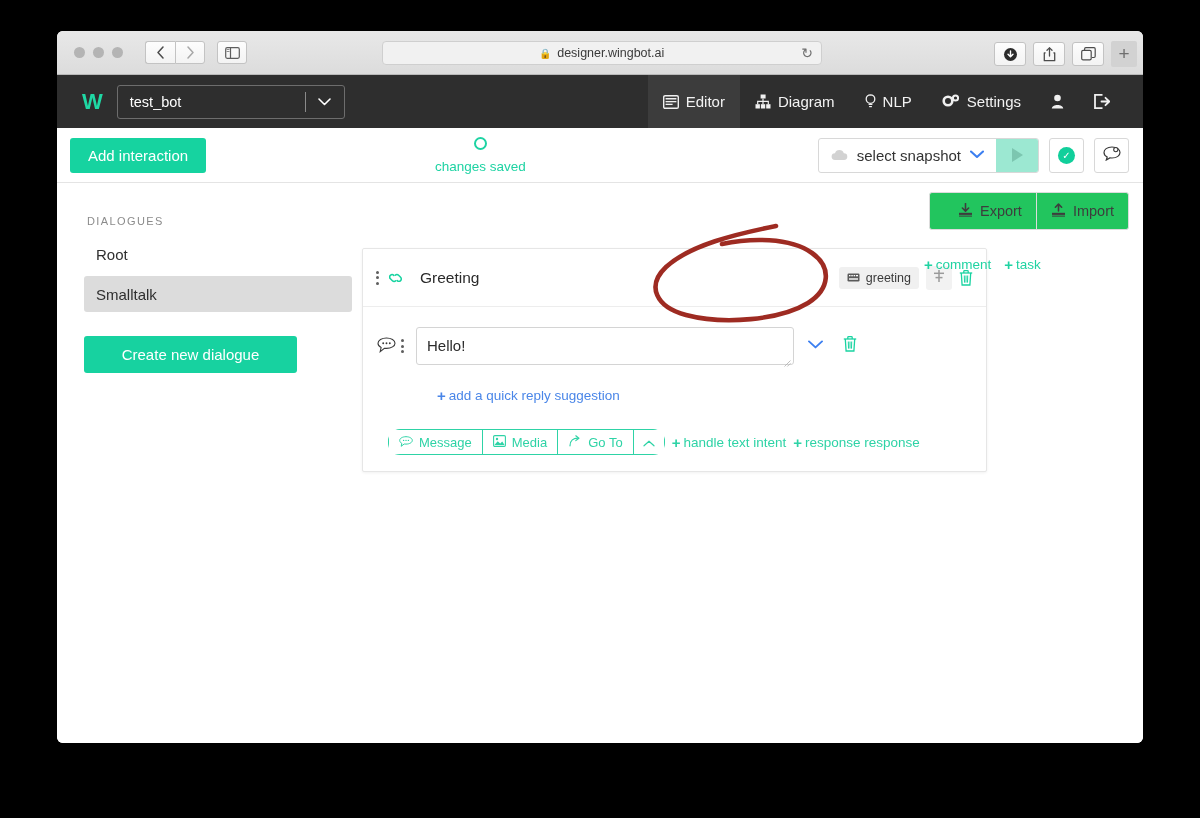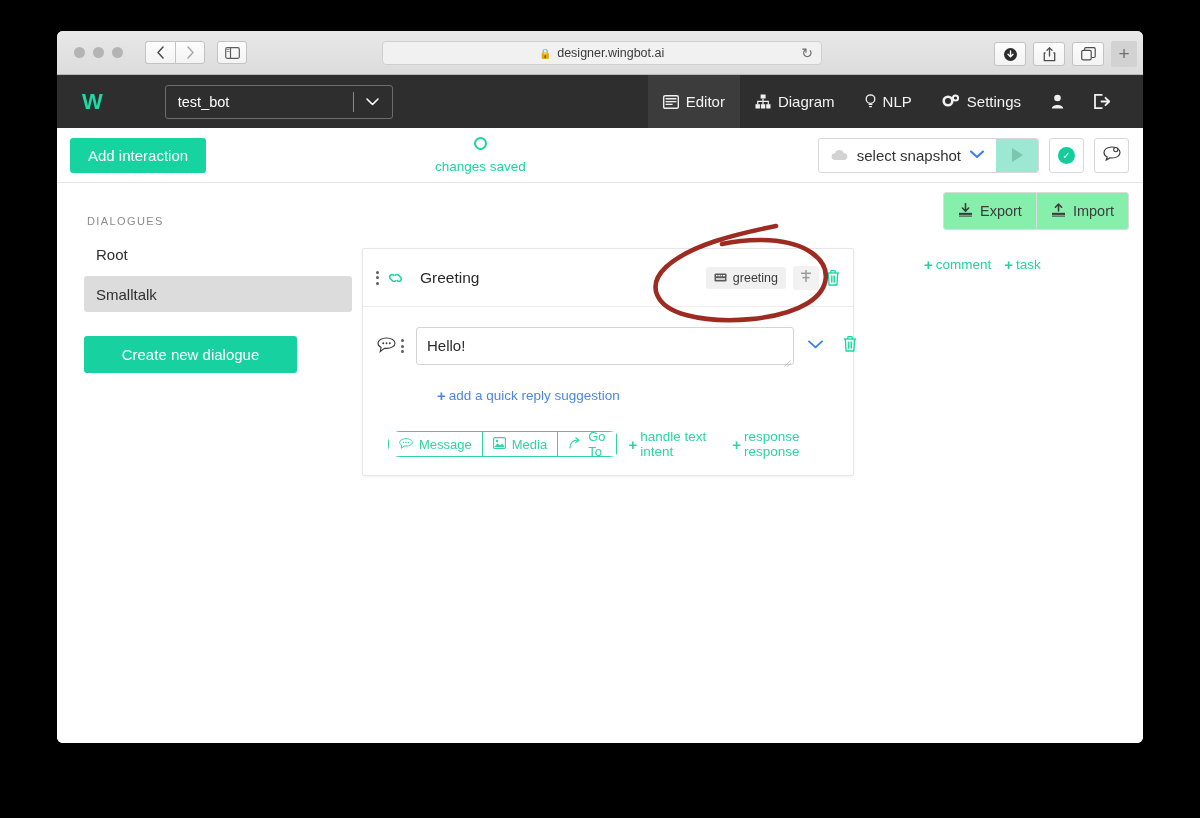--- a/index.html
+++ b/index.html
@@ -81,21 +81,21 @@
   #logo{
     color:#1fd8a4; font-weight:bold; font-size:22px;
     margin-left:25px; margin-right:15px;
     letter-spacing:-1px;
   }
   #bot-select{
     width:228px; height:34px;
     border:1px solid #6d6d6d;
     border-radius:3px;
     display:flex; align-items:center;
-    color:#fff; font-size:14.5px;margin-left:48px;
+    color:#fff; font-size:14.5px;
   }
   #bot-select .val{ flex:1; padding-left:12px; }
   #bot-select .sep{ width:1px; height:20px; background:#8a8a8a; }
   #bot-select .caret{ width:38px; text-align:center; color:#fff; font-size:12px;}
 
   #nav-items{ position:absolute; right:18px; display:flex; align-items:flex-start; height:53px;}
   .nav-item{
     display:flex; align-items:center; gap:7px;
     height:53px; padding:0 15px;
     color:#f2f2f2; font-size:15px;
@@ -181,31 +181,31 @@
     font-size:15px; font-family:inherit;
   }
 
   
   #main{
     position:absolute; left:292px; top:0; right:0; bottom:0;
   }
   #export-import{
     position:absolute; right:14px; top:9px;
     display:flex; height:38px;
-    border:1px solid #dcdcdc; border-radius:3px; overflow:hidden; background:#86efac;
+    border:1px solid #dcdcdc; border-radius:3px; overflow:hidden; background:#22c55e;padding-left:14px;
   }
   .ei-btn{
     display:flex; align-items:center; gap:7px;
     padding:0 14px; font-size:14.5px; color:#3d3d3d;
   }
   .ei-sep{ width:1px; background:#dcdcdc; }
 
   #interaction-card{
     position:absolute; left:13px; top:65px;
-    width:492px;
+    width:625px;
     background:#fff;
     border:1px solid #e6e6e6;
     border-radius:2px;
     box-shadow:0 1px 3px rgba(0,0,0,.06);
   }
   #card-header{
     height:58px; display:flex; align-items:center;
     border-bottom:1px solid #ededed;
     padding:0 14px 0 13px;
     position:relative;

